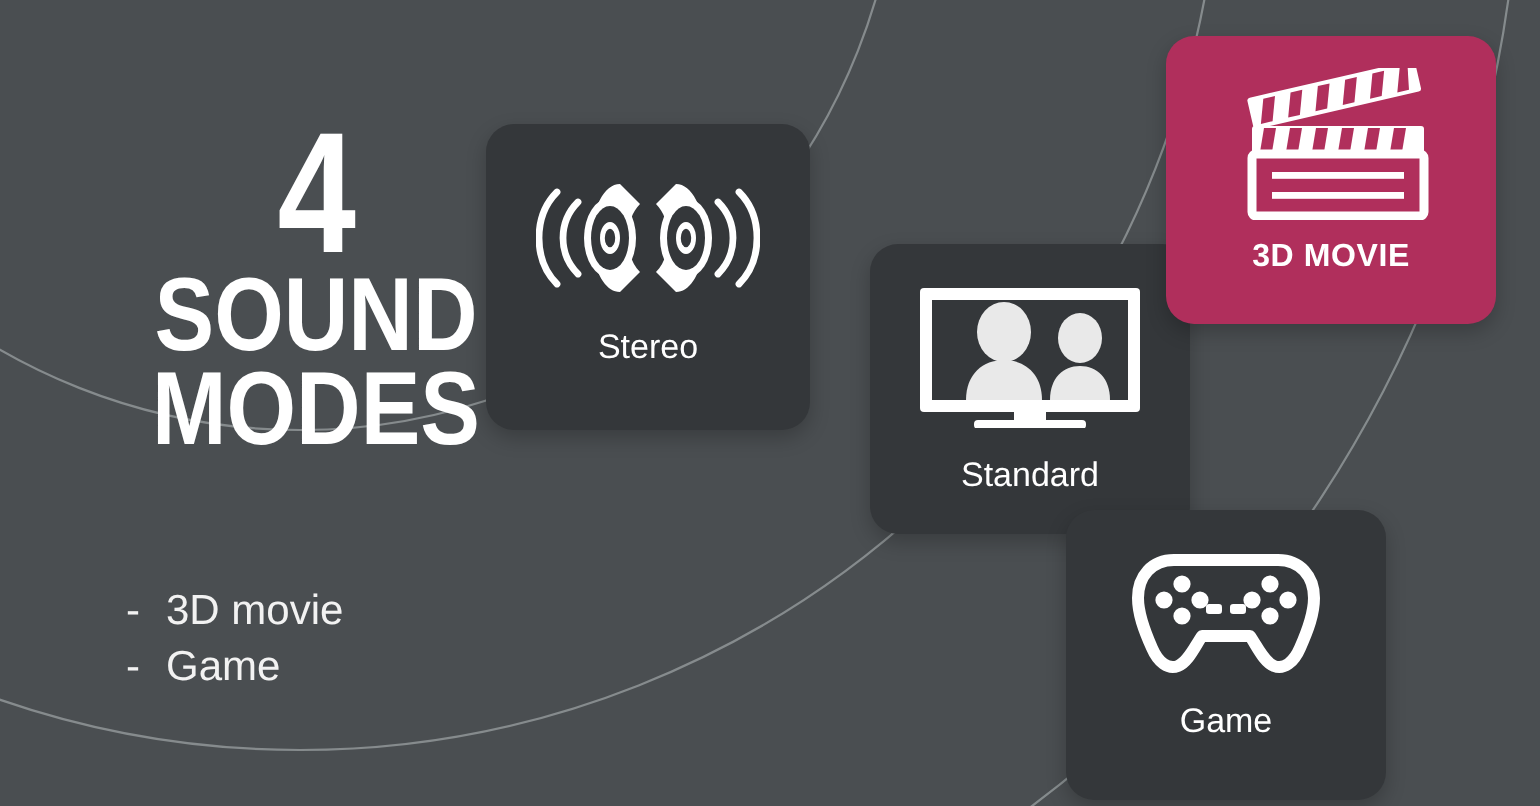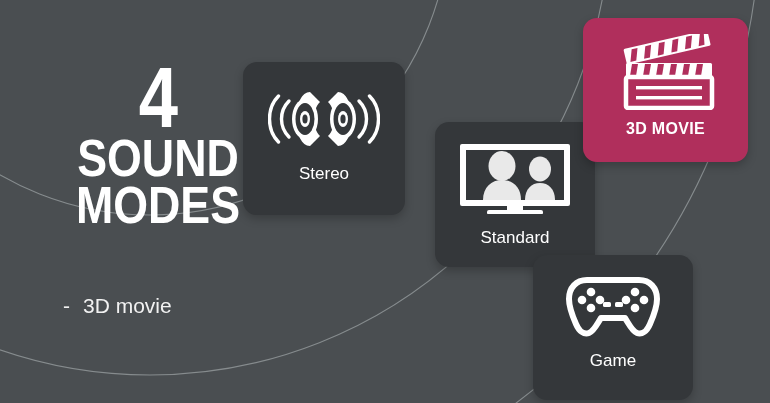--- a/index.html
+++ b/index.html
@@ -128,20 +128,21 @@
   </svg>
 
   <div class="headline">
     <div class="hl-num">4</div>
     <div class="hl-word">SOUND</div>
     <div class="hl-word">MODES</div>
   </div>
 
   <ul class="mode-list">
     <li><span class="dash">-</span><span>3D movie</span></li>
+    <li><span class="dash">-</span><span>Game</span></li>
   </ul>
 
   <div id="card-stereo" class="card card-dark">
     <svg class="card-icon" width="112" height="62" viewBox="0 0 112 62" xmlns="http://www.w3.org/2000/svg">
       <g fill="#ffffff">
 
         <path d="M42 4 C34 4 28 16 28 31 C28 46 34 58 42 58 L52 48 C48 44 46 38 46 31 C46 24 48 18 52 14 Z"></path>
         <ellipse cx="37" cy="31" rx="13" ry="20" fill="#ffffff"></ellipse>
         <ellipse cx="37" cy="31" rx="9.5" ry="16" fill="#34373a"></ellipse>
         <ellipse cx="37" cy="31" rx="5" ry="8" fill="#ffffff"></ellipse>

